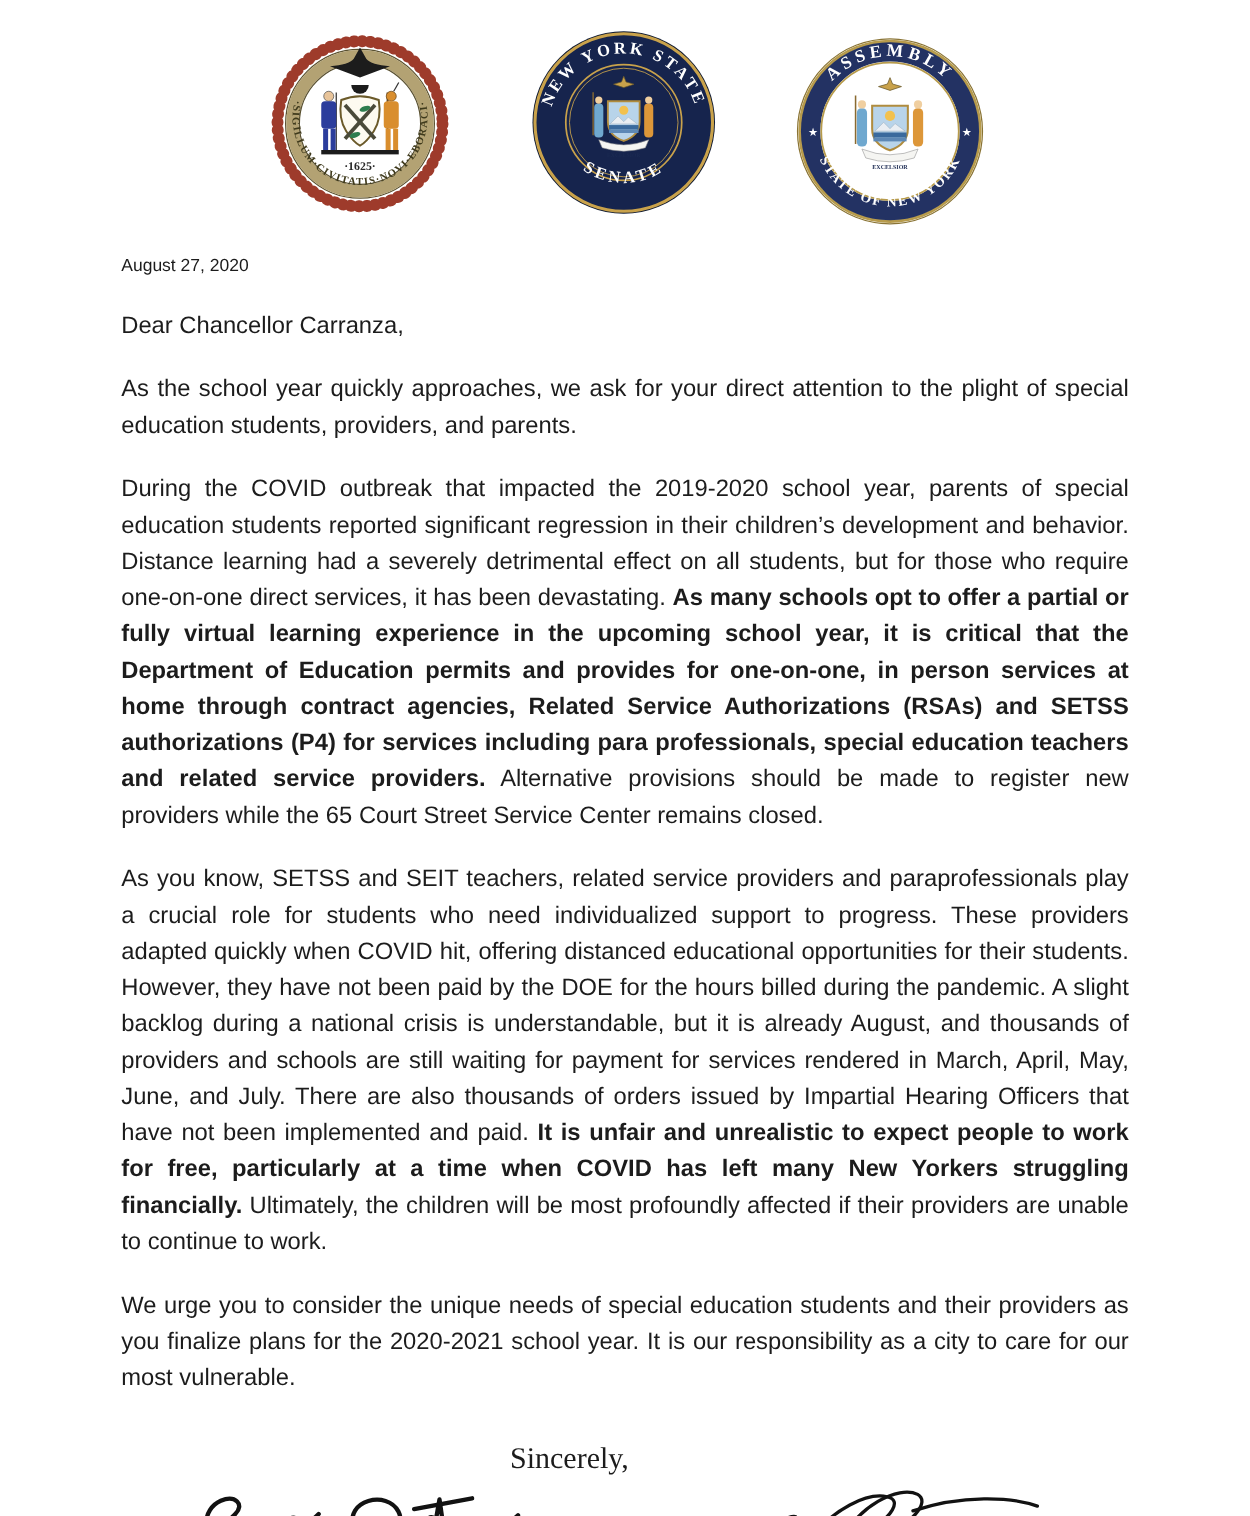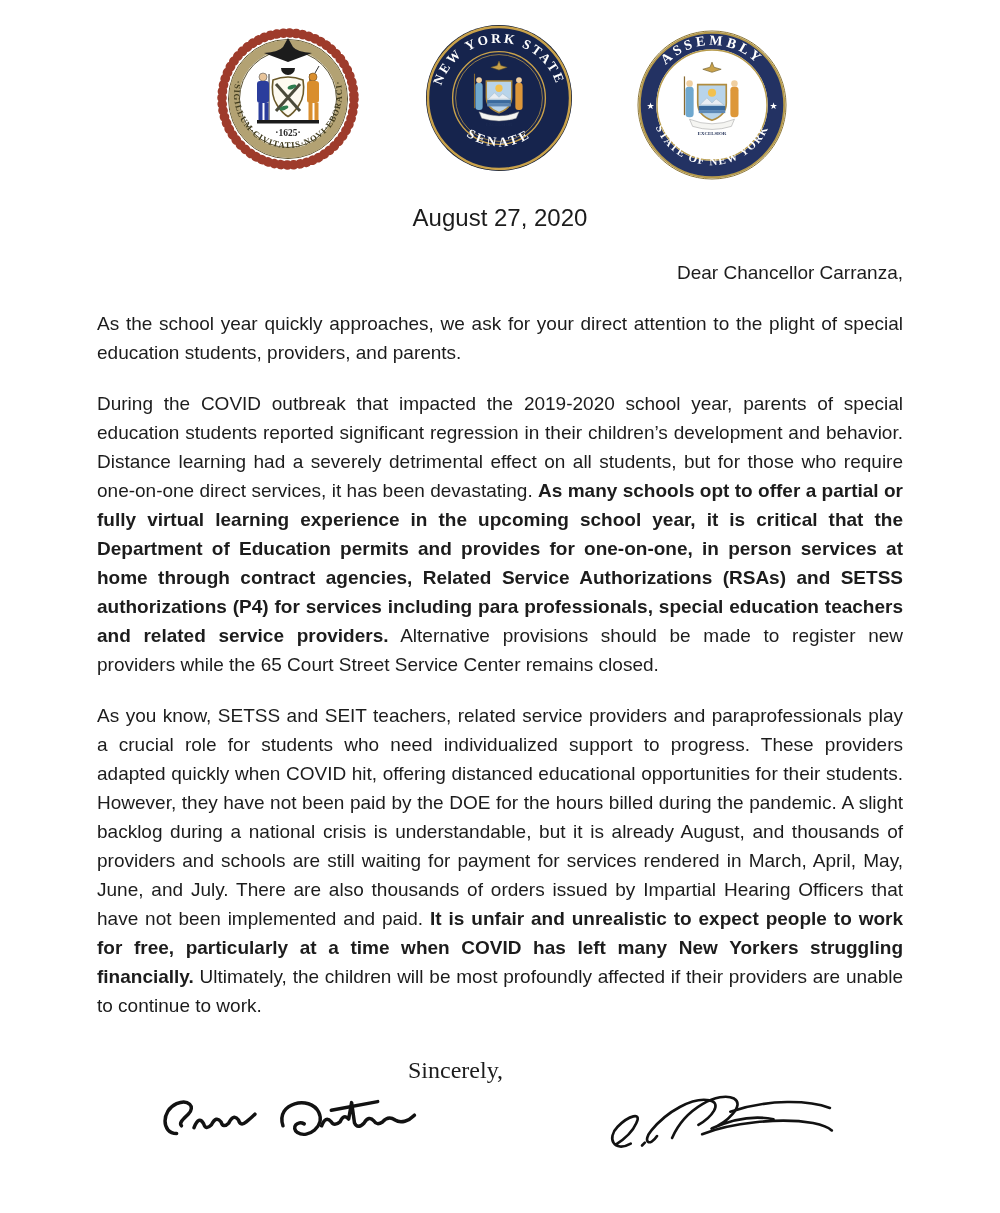--- a/index.html
+++ b/index.html
@@ -9,23 +9,23 @@
     background:#ffffff; overflow:hidden;
     font-family:"Liberation Sans", sans-serif; color:#1c1c1c;
   }
   
   .seals-row { display:flex; justify-content:center; align-items:flex-start; gap:62px; padding-top:24px; }
   .seal { width:150px; height:150px; flex:0 0 auto; }
   .seal.assembly { transform:translateY(6px); }
   .seal svg { display:block; }
   .seal-ring-text { font-family:"Liberation Serif", serif; font-weight:bold; }
   
-  .dateline { margin:30px 97px 0; text-align:center; font-size:24px; }
+  .dateline { margin:30px 97px 0; text-align:left; font-size:14px; }
   .body-text { margin:0 97px; font-size:19px; line-height:29px; }
-  .salutation { margin-top:26px;text-align:right; }
+  .salutation { margin-top:26px; }
   .para { margin-top:22px; text-align:justify; }
   .para b { font-weight:700; }
   .closing { margin-top:36px; margin-left:311px; font-family:"Liberation Serif", serif; font-size:24px; }
   
   .sig-grid { display:grid; grid-template-columns:1fr 1fr; margin:6px 40px 0; row-gap:14px; }
   .sig-block { display:flex; flex-direction:column; align-items:center; }
   .sig-block.col-left  { transform:translateX(12px); }
   .sig-block.col-right { transform:translateX(-10px); }
   .sig-img { display:block; }
 </style>
@@ -150,20 +150,21 @@
 
   <div class="body-text">
     <div class="salutation">Dear Chancellor Carranza,</div>
 
     <p class="para">As the school year quickly approaches, we ask for your direct attention to the plight of special education students, providers, and parents.</p>
 
     <p class="para"><span>During the COVID outbreak that impacted the 2019-2020 school year, parents of special education students reported significant regression in their children’s development and behavior. Distance learning had a severely detrimental effect on all students, but for those who require one-on-one direct services, it has been devastating. </span><b>As many schools opt to offer a partial or fully virtual learning experience in the upcoming school year, it is critical that the Department of Education permits and provides for one-on-one, in person services at home through contract agencies, Related Service Authorizations (RSAs) and SETSS authorizations (P4) for services including para professionals, special education teachers and related service providers.</b><span> Alternative provisions should be made to register new providers while the 65 Court Street Service Center remains closed.</span></p>
 
     <p class="para"><span>As you know, SETSS and SEIT teachers, related service providers and paraprofessionals play a crucial role for students who need individualized support to progress. These providers adapted quickly when COVID hit, offering distanced educational opportunities for their students. However, they have not been paid by the DOE for the hours billed during the pandemic. A slight backlog during a national crisis is understandable, but it is already August, and thousands of providers and schools are still waiting for payment for services rendered in March, April, May, June, and July. There are also thousands of orders issued by Impartial Hearing Officers that have not been implemented and paid.  </span><b>It is unfair and unrealistic to expect people to work for free, particularly at a time when COVID has left many New Yorkers struggling financially.</b><span> Ultimately, the children will be most profoundly affected if their providers are unable to continue to work.</span></p>
 
+    <p class="para">We urge you to consider the unique needs of special education students and their providers as you finalize plans for the 2020-2021 school year. It is our responsibility as a city to care for our most vulnerable.</p>
 
     <div class="closing">Sincerely,</div>
   </div>
 
   <div class="sig-grid">
 
     <div class="sig-block col-left">
       <svg class="sig-img" viewBox="0 0 270 60" width="270" height="58">
         <g fill="none" stroke="#121212" stroke-width="3.6" stroke-linecap="round" stroke-linejoin="round">
           <path d="M26,44 C10,44 10,20 26,13 C38,8 46,16 38,24 C33,29 28,33 31,36"></path>

